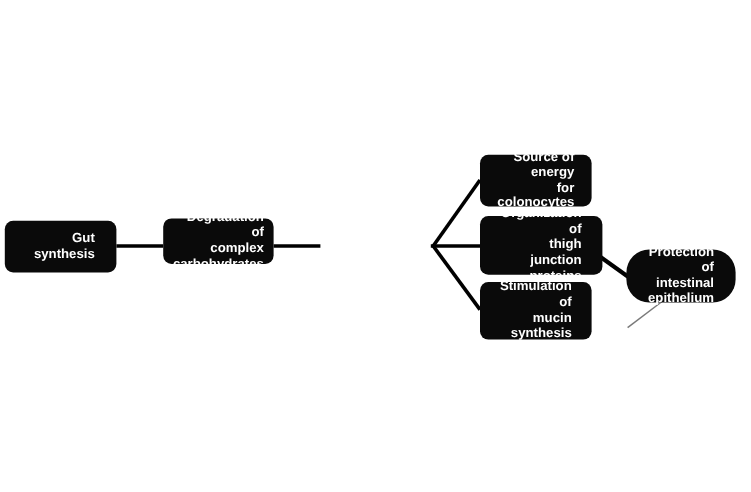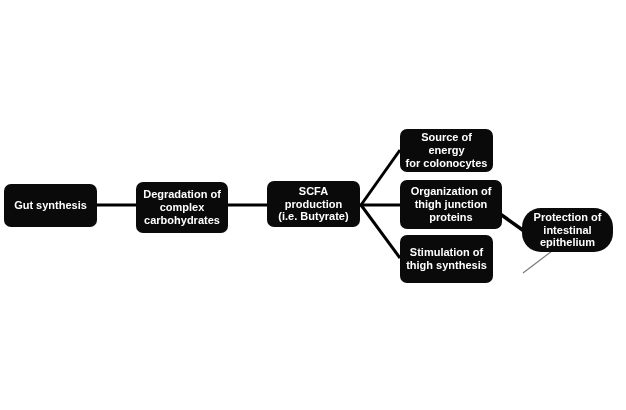--- a/index.html
+++ b/index.html
@@ -23,30 +23,30 @@
     height: 410px;
   }
   .node {
     position: absolute;
     background: #0a0a0a;
     color: #ffffff;
     border-radius: 7px;
     display: flex;
     align-items: center;
     justify-content: center;
-    text-align: center;
+    text-align: right;
     font-size: 11px;
     font-weight: bold;
     line-height: 1.18;
     white-space: pre-line;
     box-sizing: border-box;
-    padding: 2px 3px;
+    padding: 2px 18px;
   }
   .node-gut          { left: 4px;   top: 184px; width: 93px; height: 43px; }
-  .node-degradation  { left: 136px; top: 182px; width: 92px; height: 51px; }
+  .node-degradation  { left: 136px; top: 182px; width: 92px; height: 38px; }
   .node-scfa         { left: 267px; top: 181px; width: 93px; height: 46px; }
   .node-energy       { left: 400px; top: 129px; width: 93px; height: 43px; }
   .node-organization { left: 400px; top: 180px; width: 102px; height: 49px; }
   .node-stimulation  { left: 400px; top: 235px; width: 93px; height: 48px; }
   .node-protection   { left: 522px; top: 208px; width: 91px; height: 44px; border-radius: 19px; }
 </style>
 </head>
 <body>
 
 <div class="canvas">
@@ -60,30 +60,28 @@
     <line x1="489" y1="206" x2="524" y2="231" stroke="#000000" stroke-width="3.5"></line>
     <line x1="552" y1="251" x2="523" y2="273" stroke="#7a7a7a" stroke-width="1.2"></line>
   </svg>
 
   <div class="node node-gut">Gut synthesis</div>
 
   <div class="node node-degradation">Degradation of
 complex
 carbohydrates</div>
 
-  <div class="node node-scfa">SCFA production
-(i.e. Butyrate)</div>
 
   <div class="node node-energy">Source of energy
 for colonocytes</div>
 
   <div class="node node-organization">Organization of
 thigh junction
 proteins</div>
 
   <div class="node node-stimulation">Stimulation of
-thigh synthesis</div>
+mucin synthesis</div>
 
   <div class="node node-protection">Protection of
 intestinal
 epithelium</div>
 
 </div>
 
 </body></html>

